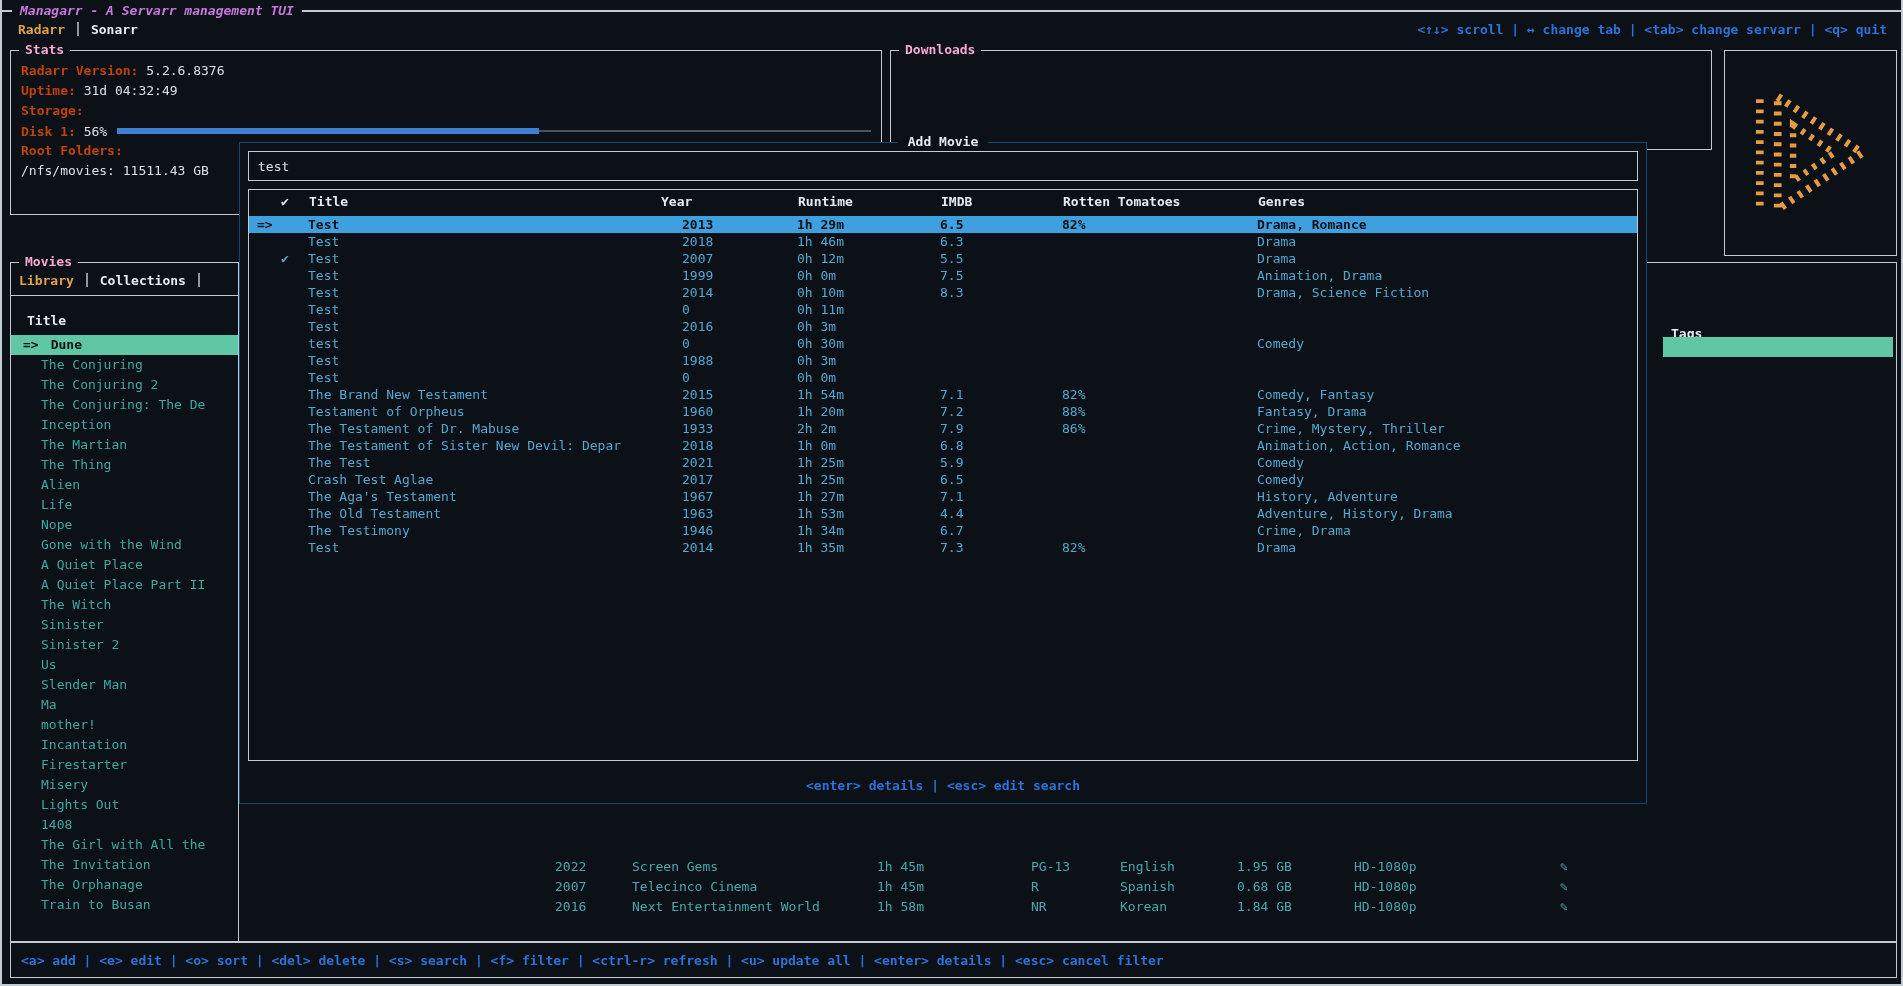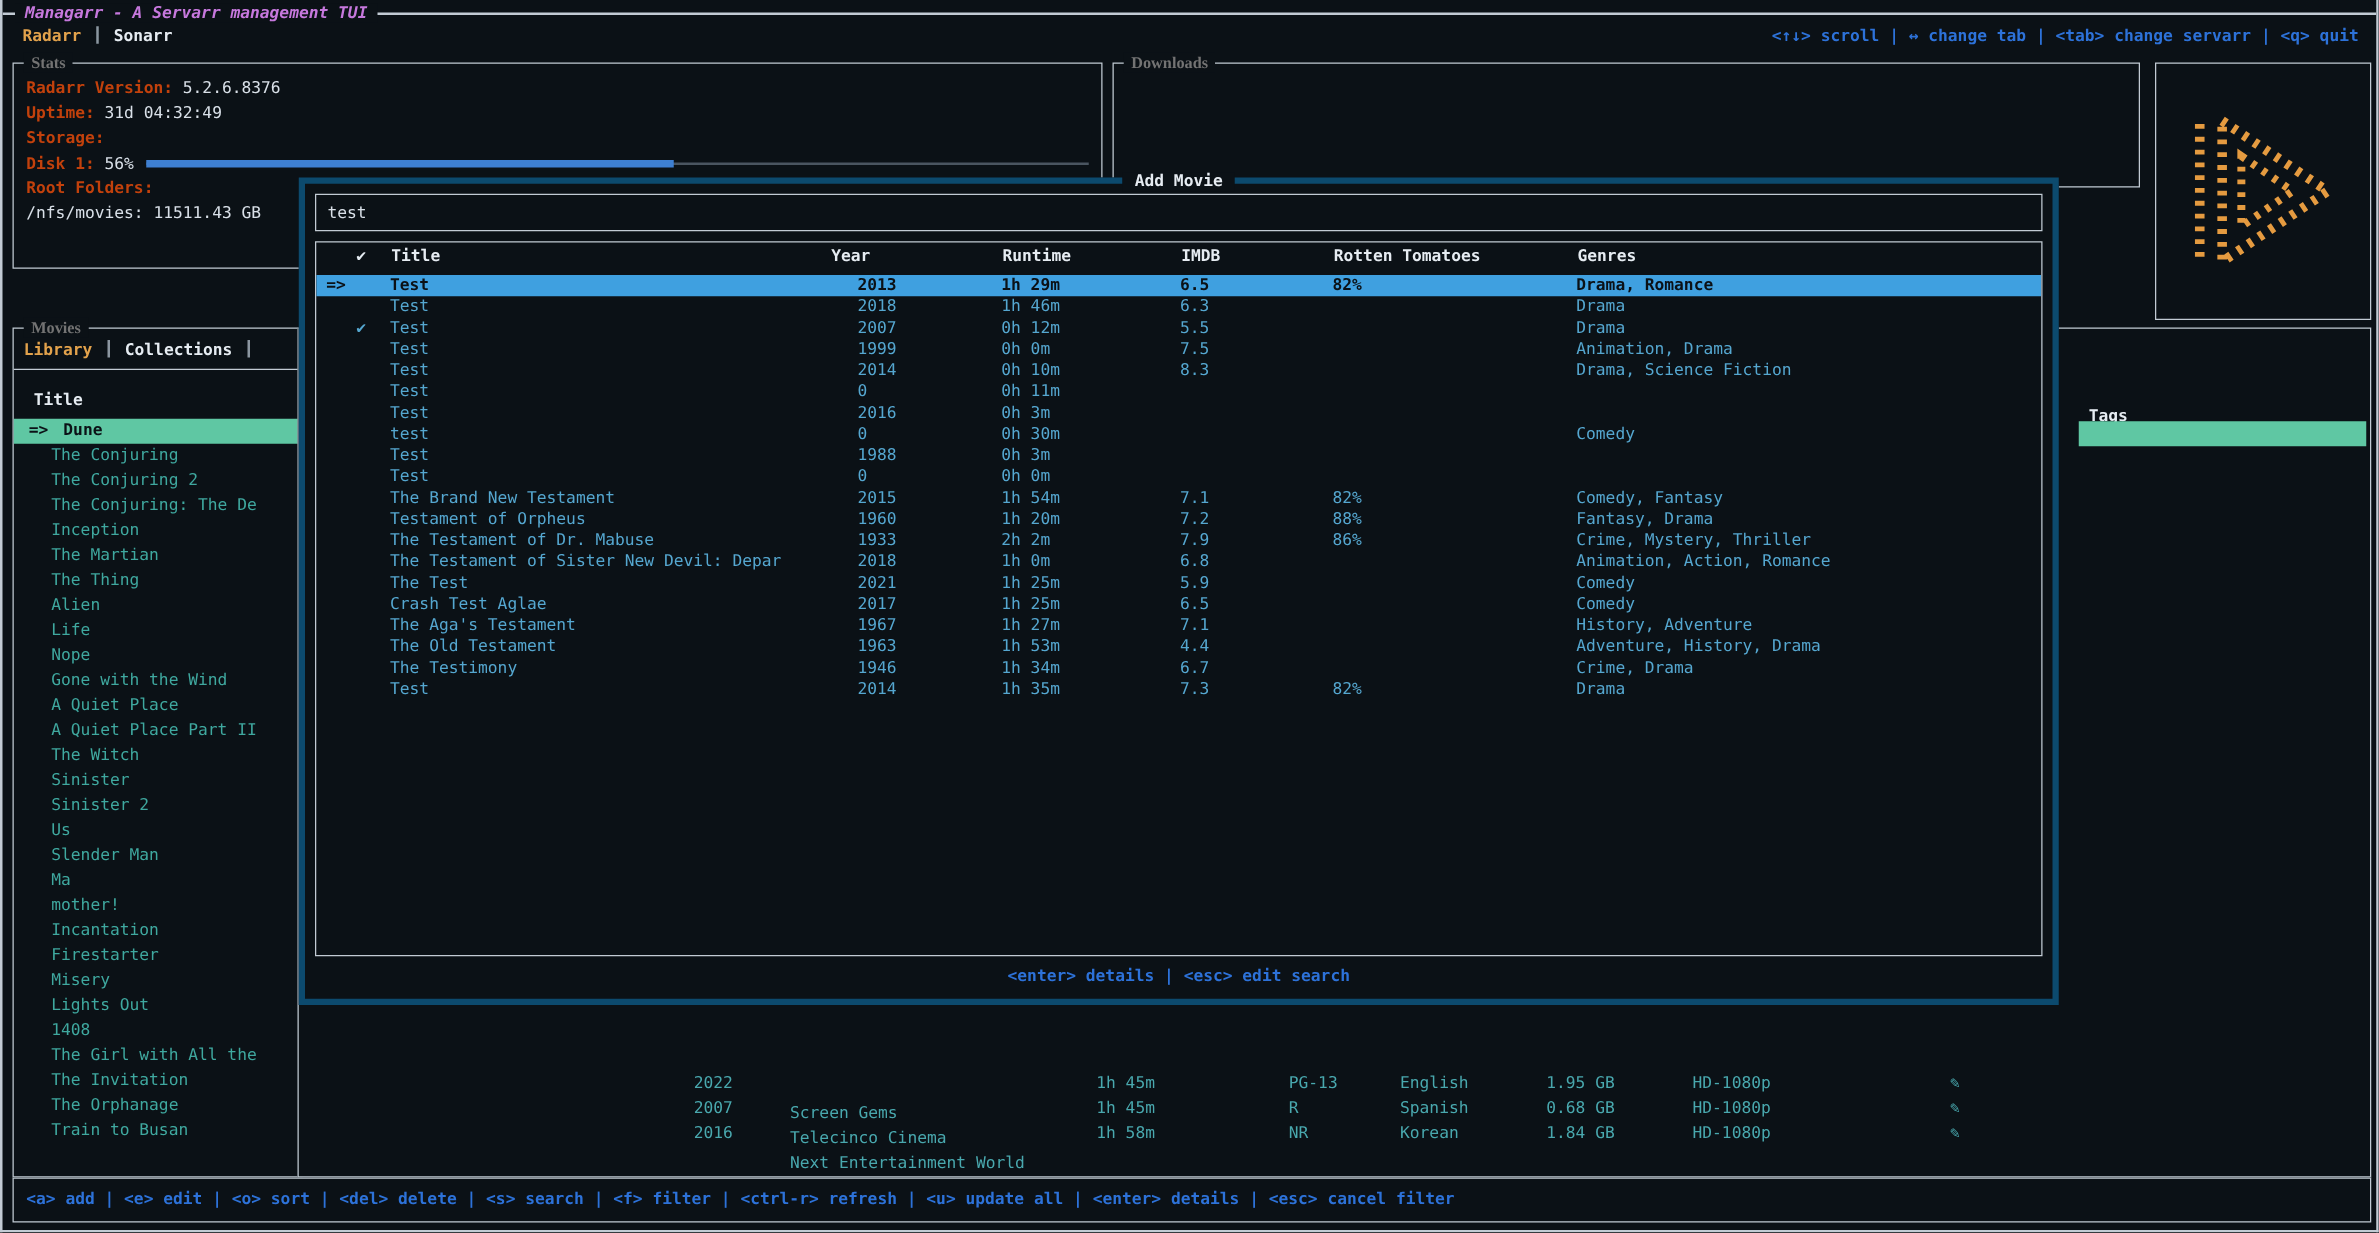--- a/index.html
+++ b/index.html
@@ -17,21 +17,21 @@
   .tabbar { position:absolute; top:20px; left:16px; height:20px; line-height:20px; white-space:nowrap; z-index:3; }
   .tab { font-weight:bold; cursor:default; }
   .tab.active { color:#e2a24c; }
   .tab.inactive { color:#e6ecf2; }
   .vsep { display:inline-block; width:2px; height:14px; background:#8b96a0; margin:0 12px; vertical-align:-2px; }
   .top-hints { position:absolute; top:20px; right:14px; height:20px; line-height:20px;
     color:#2d72d9; font-weight:bold; white-space:nowrap; z-index:3; }
 
   .panel { position:absolute; border:1px solid #c2cbd4; background:#0b1116; }
   .panel-title { position:absolute; top:-9px; left:8px; background:#0b1116; padding:0 6px;
-    font-weight:bold; color:#737373; white-space:nowrap;font-family:Liberation Serif, serif; }
+    font-weight:bold; color:#f9a8d4; white-space:nowrap; }
 
   
   .stats-panel { left:8px; top:50px; width:872px; height:165px; }
   .stats-body { position:absolute; top:10px; left:10px; right:10px; }
   .stat-line { height:20px; line-height:20px; white-space:pre; }
   .stat-label { font-weight:bold; color:#c2410c; }
   .gauge-row { display:flex; align-items:center; height:20px; }
   .gauge { flex:1; margin-left:10px; position:relative; height:20px; }
   .gauge-track { position:absolute; left:0; right:0; top:9px; height:2px; background:#4a5560; }
   .gauge-fill { position:absolute; left:0; top:7px; height:6px; background:#3e7fd1; }
@@ -56,27 +56,27 @@
   .side-row.selected { background:#5fc7a3; color:#0b1116; font-weight:bold; padding-left:12px; }
   .side-row.selected .sel-prefix { margin-right:12px; }
 
   
   .library-panel { left:236px; top:262px; width:1659px; height:680px; }
   .tags-header { position:absolute; top:50px; left:1432px; height:20px; line-height:20px; font-weight:bold; color:#e6ecf2;margin-top:11px; }
   .tags-selected-row { position:absolute; top:74px; left:1424px; width:230px; height:20px; background:#5fc7a3; }
   #library-rows { position:absolute; top:594px; left:0; right:0; }
   .lib-row { position:relative; height:20px; line-height:20px; color:#49a8ae; }
   .lib-row span { position:absolute; white-space:nowrap; }
-  .c-year { left:316px; } .c-studio { left:393px;margin-top:24px; } .c-runtime { left:638px; }
+  .c-year { left:316px; } .c-studio { left:393px; } .c-runtime { left:638px; }
   .c-rating { left:756px;margin-left:36px; } .c-lang { left:881px; } .c-size { left:998px; }
   .c-quality { left:1115px; } .c-flag { left:1321px; color:#49a8ae; }
 
   
   .modal { position:absolute; left:237px; top:142px; width:1408px; height:662px; z-index:10;
-    border:5px solid #0c4a6e; background:#0b1116; }
+    border:1px solid #0c4a6e; background:#0b1116; }
   .modal-title { position:absolute; top:-9px; left:50%; transform:translateX(-50%); background:#0b1116;
     padding:0 10px; font-weight:bold; color:#e6ecf2; }
   .search-box { position:absolute; top:8px; left:8px; right:8px; height:30px; border:1px solid #c2cbd4; background:#0b1116; }
   .search-box input { width:100%; height:100%; background:transparent; border:none; outline:none;
     color:#d9e0e8; font-family:inherit; font-size:13px; padding:0 9px; }
   .results { position:absolute; top:46px; left:8px; right:8px; height:572px; border:1px solid #c2cbd4; overflow:hidden; }
   .am-header { position:relative; height:24px; line-height:24px; font-weight:bold; color:#e6ecf2; }
   .am-header span { position:absolute; white-space:nowrap; }
   .h-check { left:32px; } .h-title { left:60px; } .h-year { left:412px; } .h-runtime { left:549px; }
   .h-imdb { left:692px; } .h-rt { left:814px; } .h-genres { left:1009px; }

